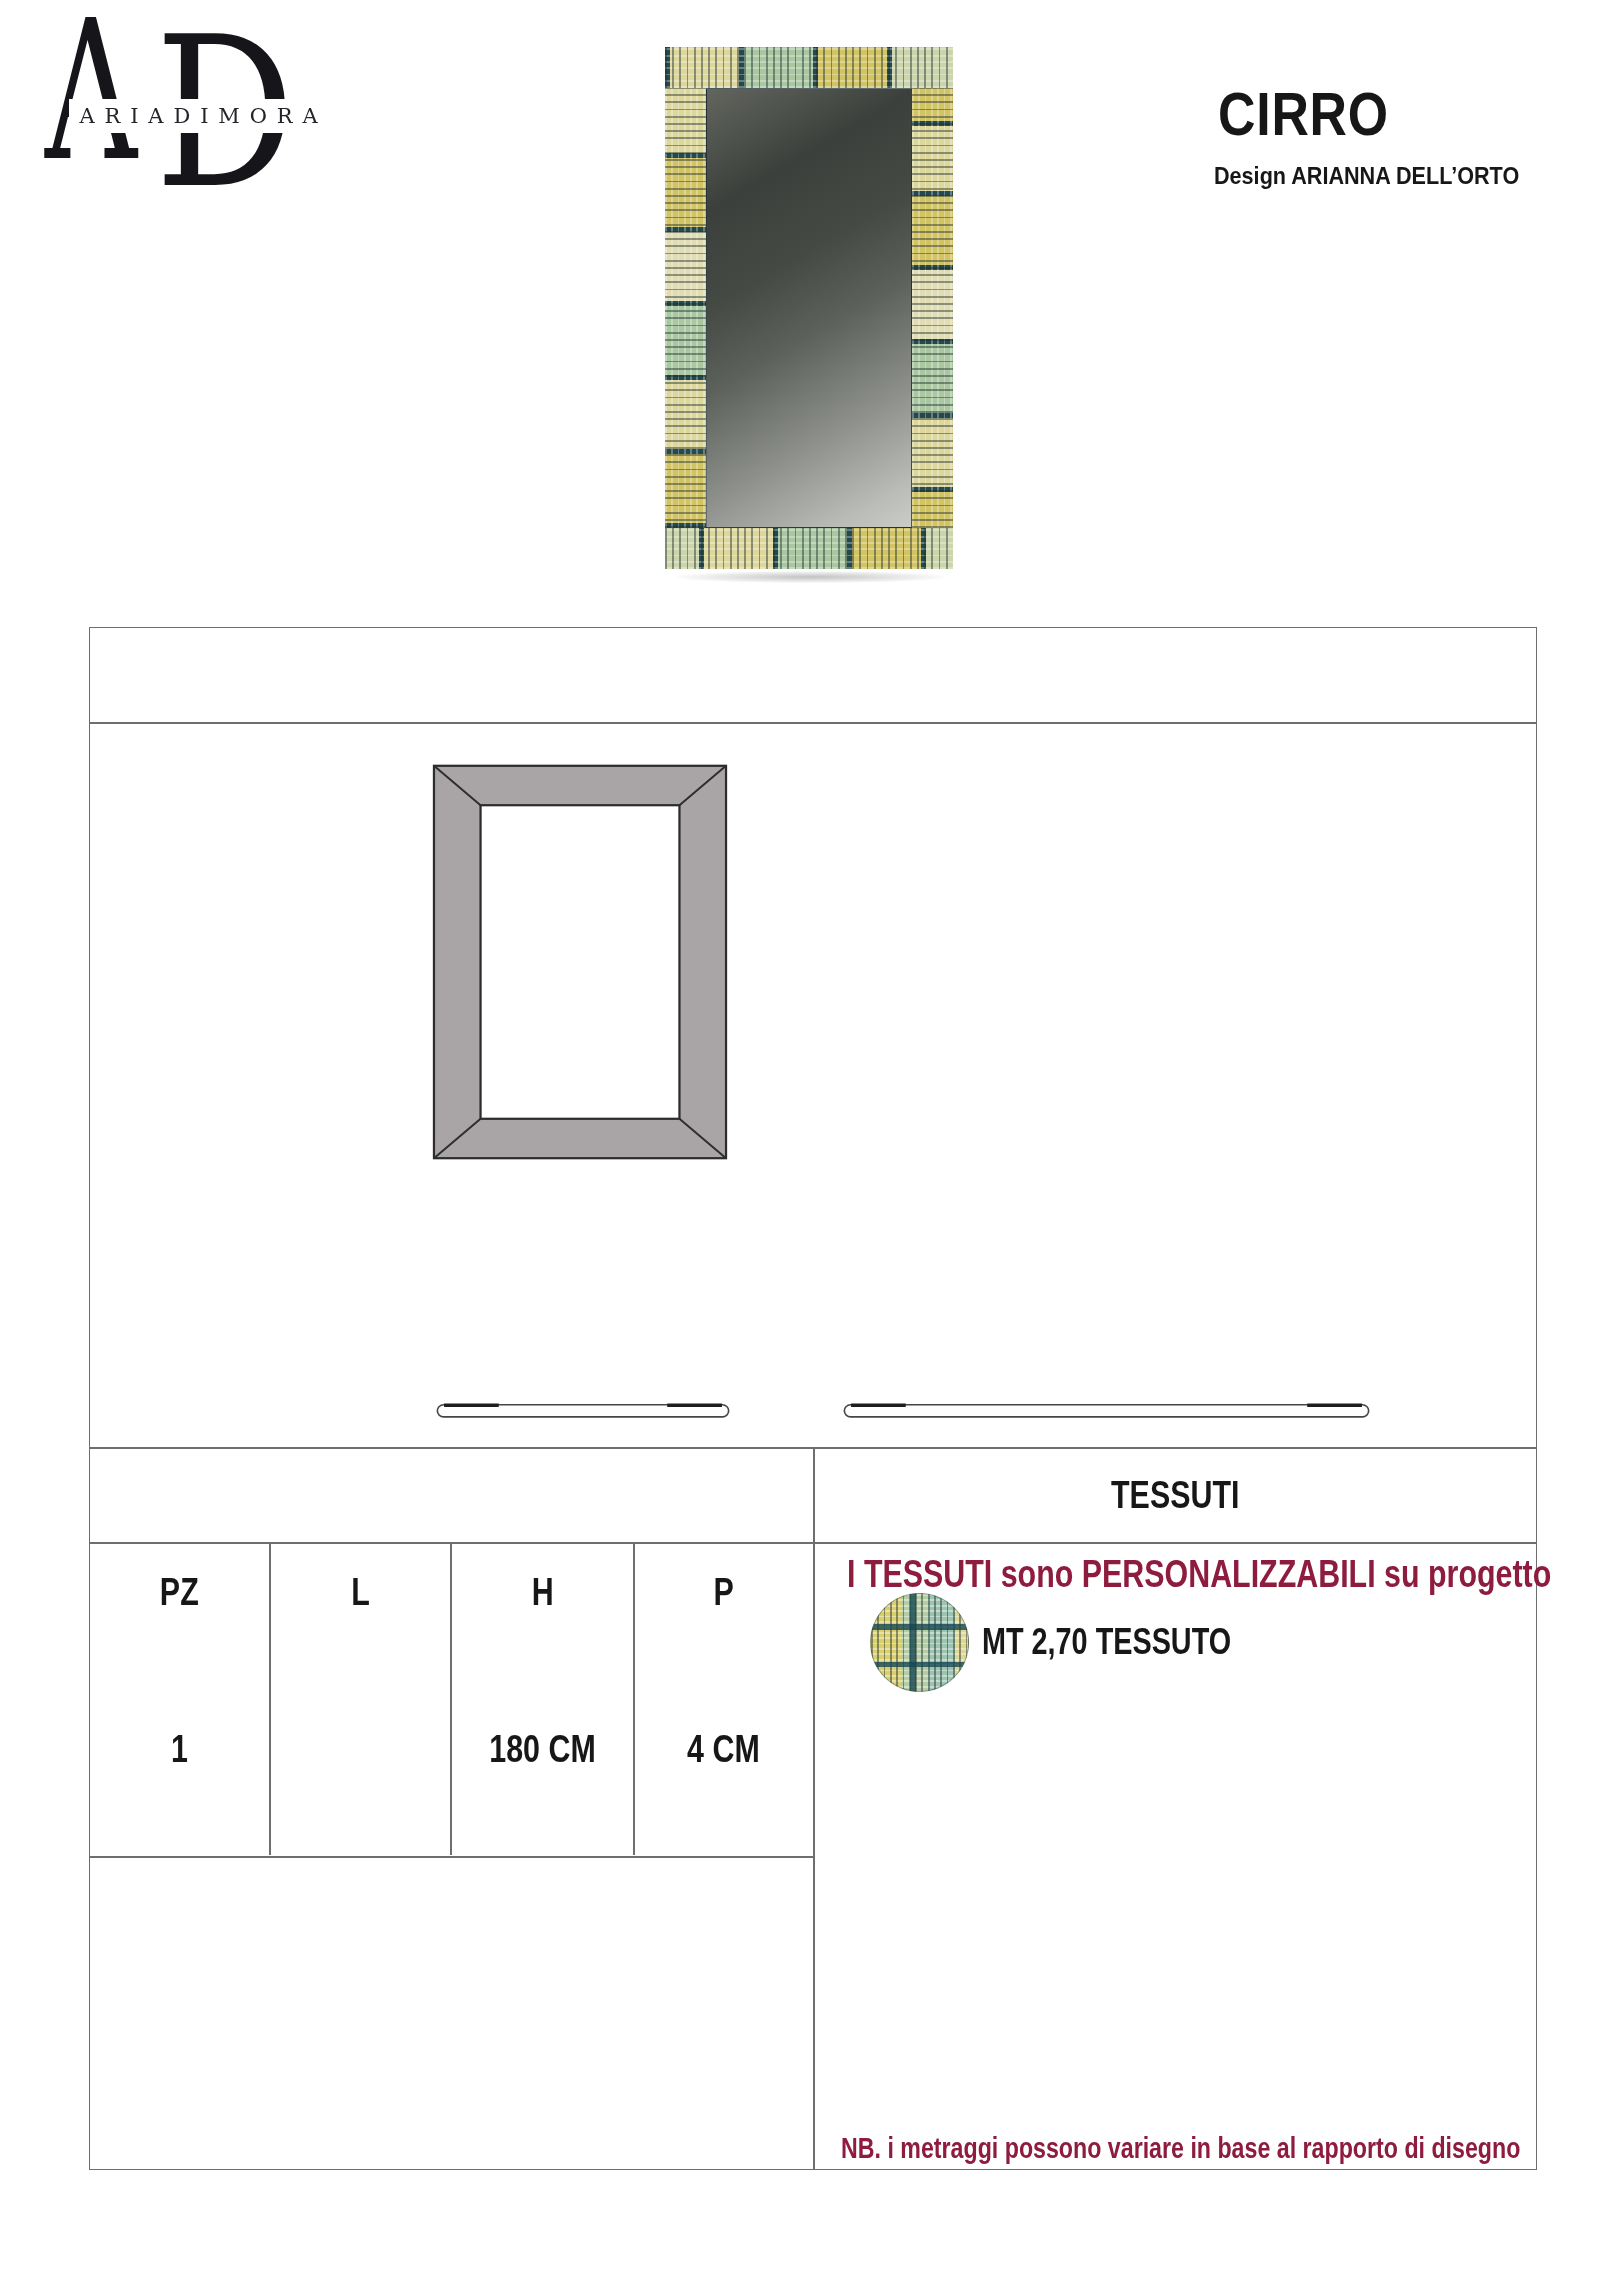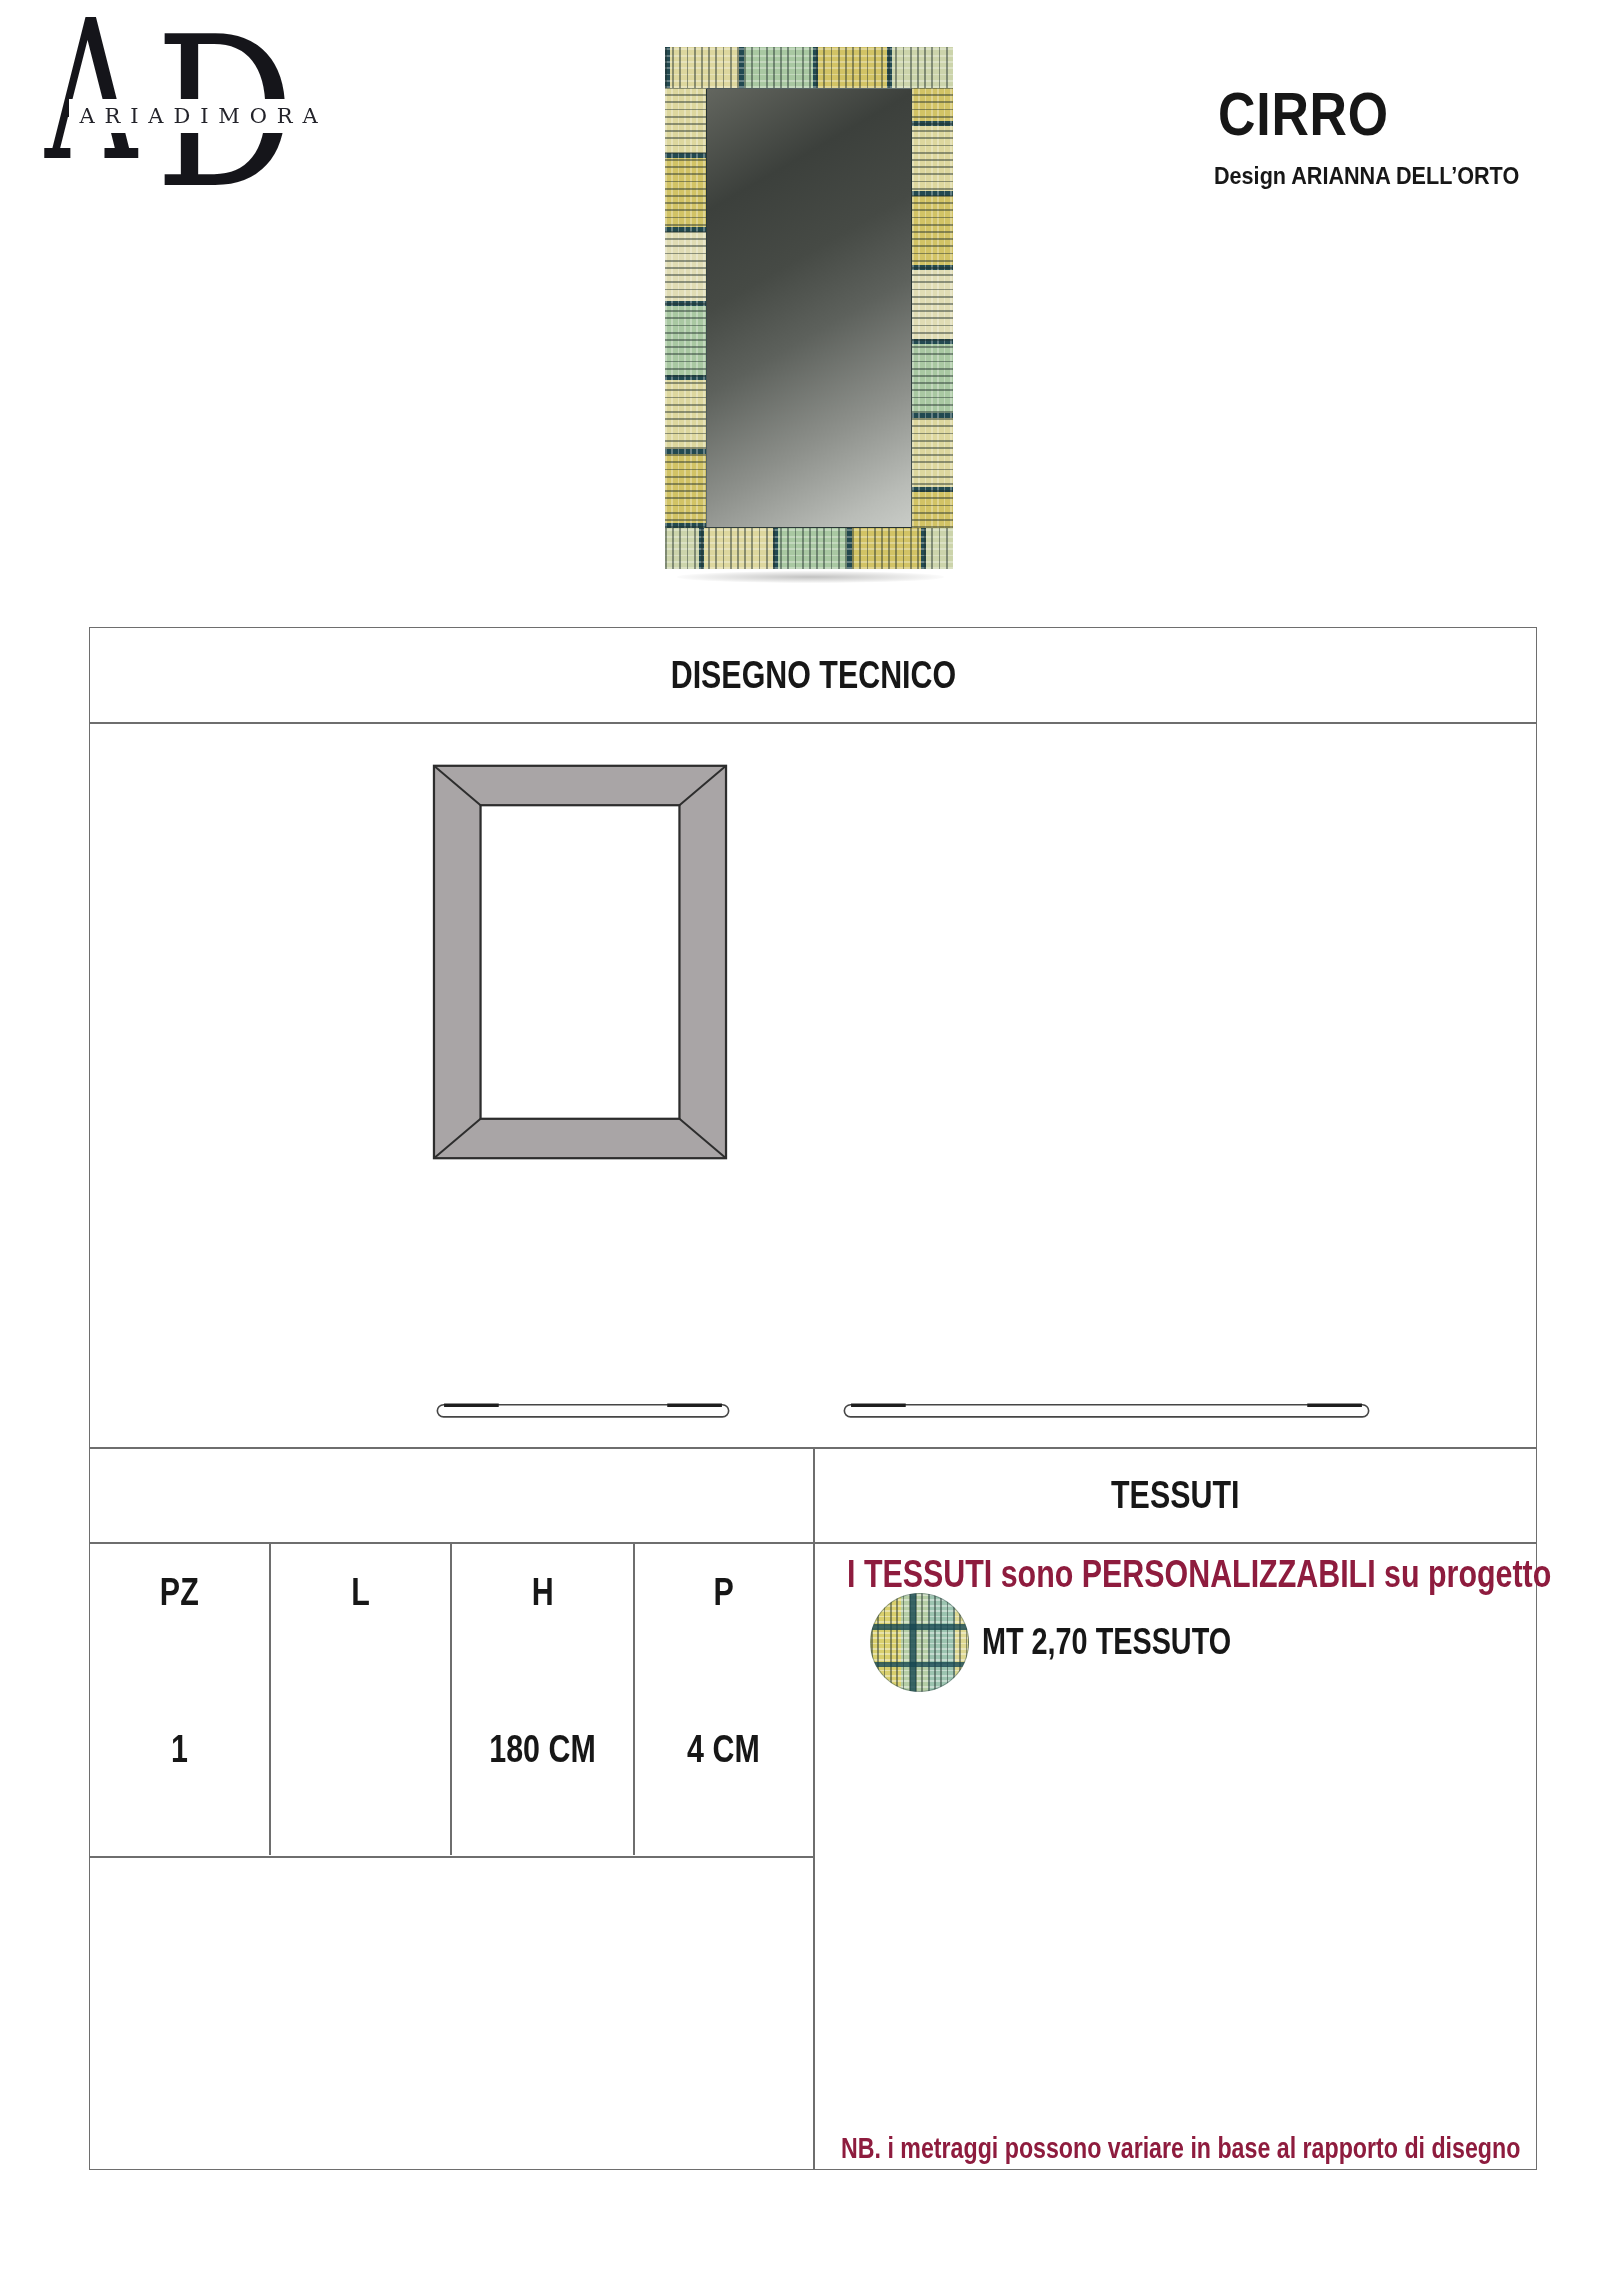--- a/index.html
+++ b/index.html
@@ -113,23 +113,20 @@
 
     <div class="hline" style="top:94px"></div>
     <div class="hline" style="top:819px"></div>
     <div class="hline" style="top:914px"></div>
     <div class="hline half" style="top:1228px"></div>
     <div class="vline" style="left:723px;top:819px;bottom:0"></div>
     <div class="vline" style="left:179px;top:914px;height:313px"></div>
     <div class="vline" style="left:360px;top:914px;height:313px"></div>
     <div class="vline" style="left:543px;top:914px;height:313px"></div>
 
-    <div class="cell" style="left:0;right:0;top:0;height:94px">
-      <span class="cond t42">DISEGNO TECNICO</span>
-    </div>
 
     <div class="cell" style="left:725px;right:0;top:821px;height:93px">
       <span class="cond t42">TESSUTI</span>
     </div>
 
     <div class="cell" style="left:0;width:179px;top:916px;height:97px">
       <span class="cond t42">PZ</span>
     </div>
     <div class="cell" style="left:181px;width:179px;top:916px;height:97px">
       <span class="cond t42">L</span>

